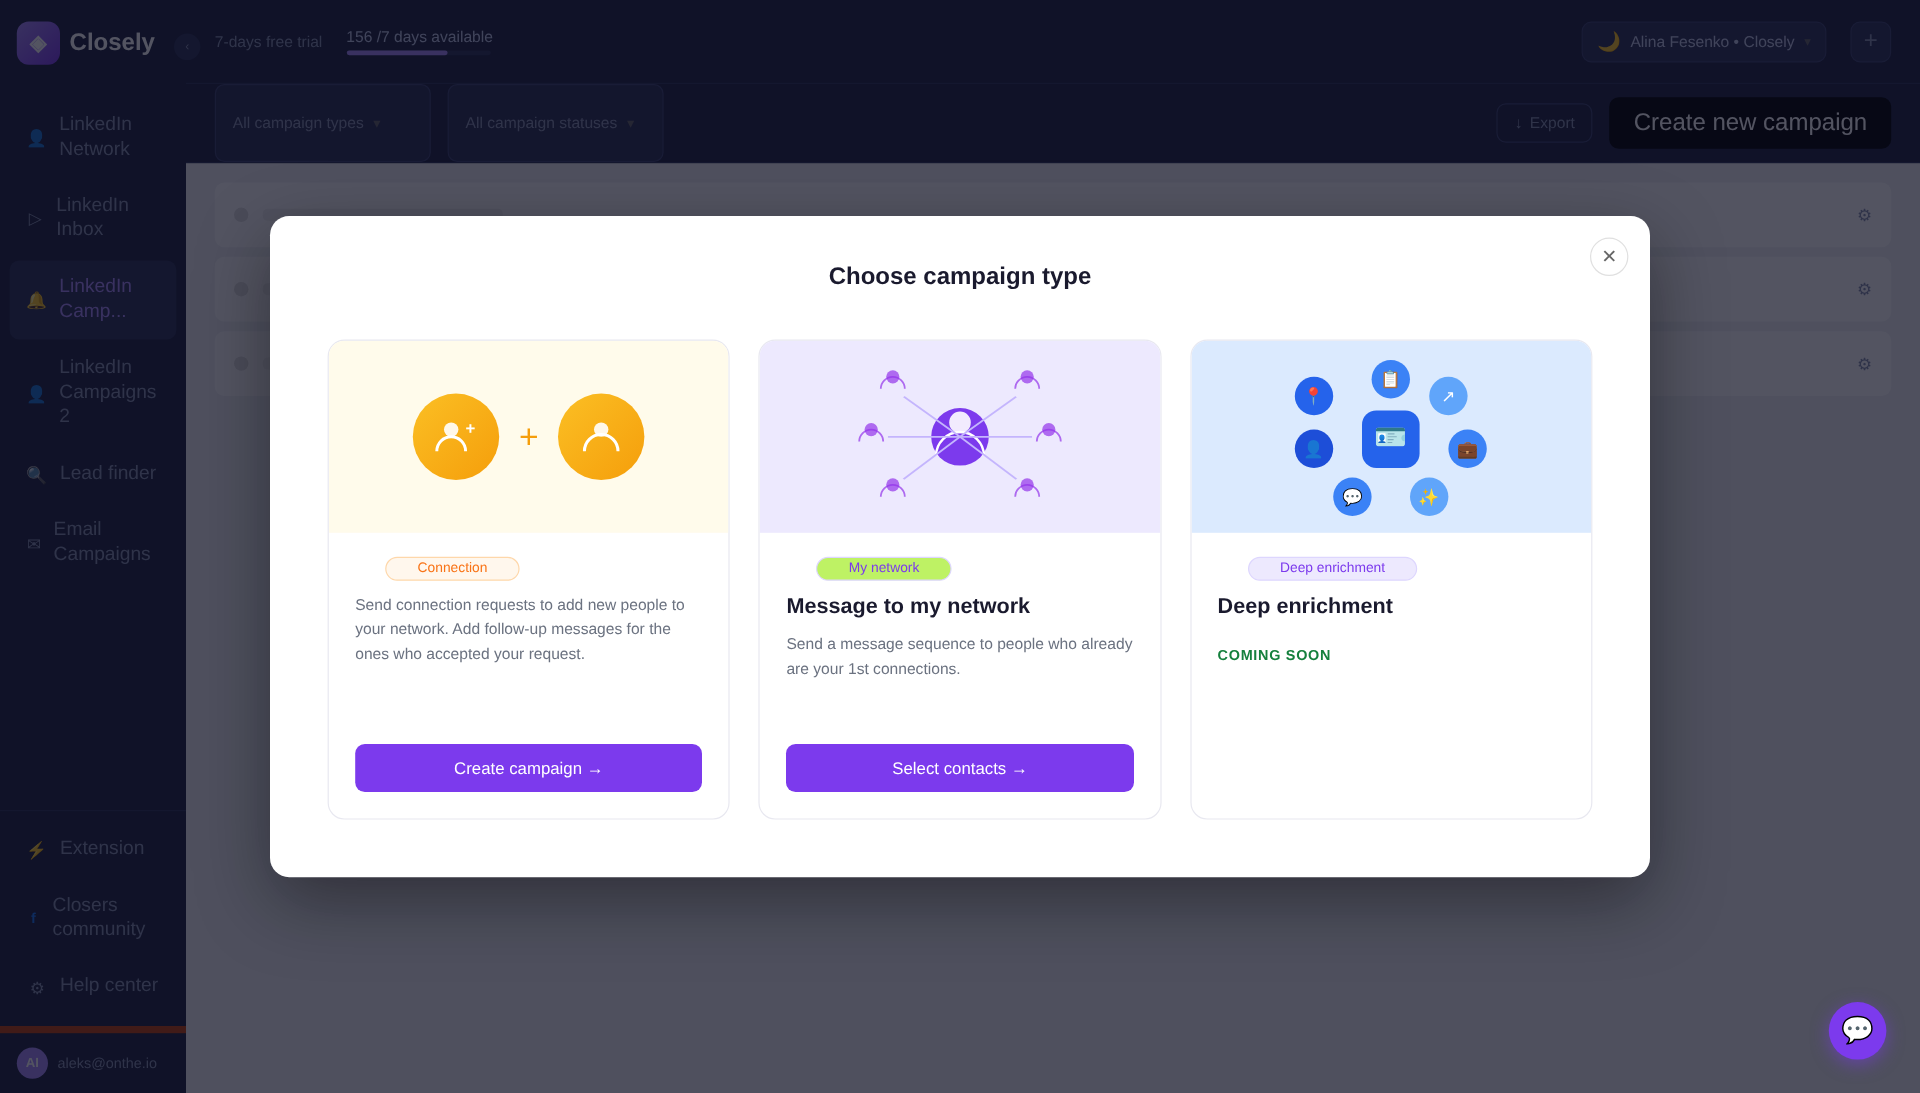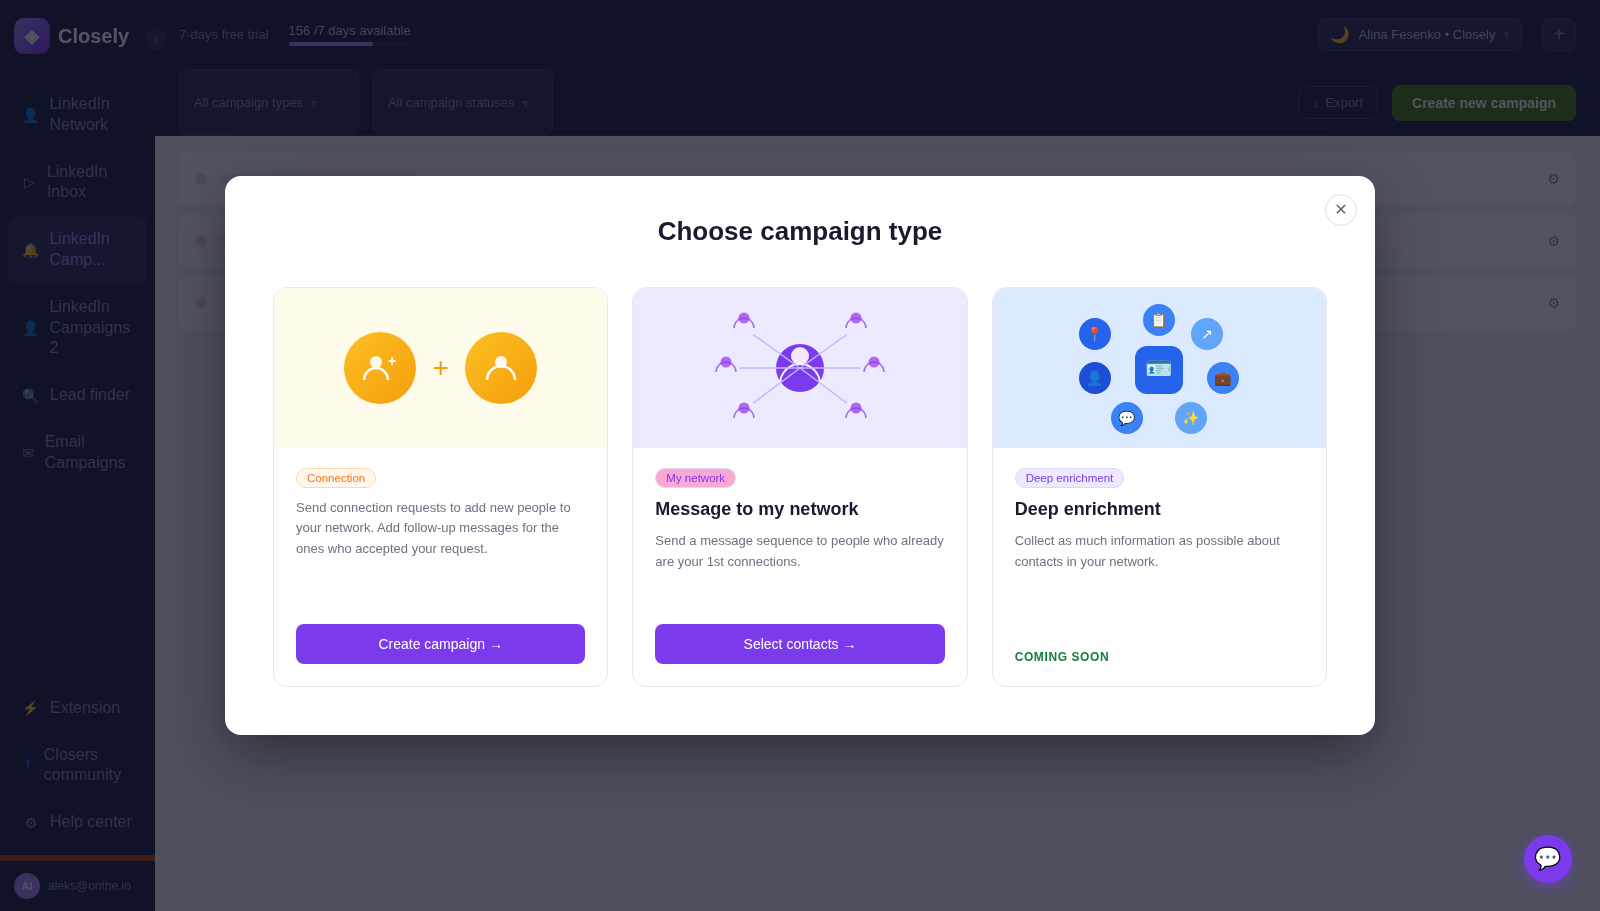--- a/index.html
+++ b/index.html
@@ -168,27 +168,27 @@
       padding: 24px 14px;
       color: #8892b0;
       font-size: 13px;
       display: flex; align-items: flex-end; gap: 8px;
       cursor: pointer;
       min-width: 180px;
     }
     .select-dropdown .chevron { color: #666; font-size: 12px; }
     .create-campaign-btn {
       margin-left: auto;
-      background: #4d7c0f;
+      background: #000000;
       color: white;
       border: none;
       border-radius: 8px;
       padding: 10px 20px;
-      font-size: 14px;
-      font-weight: 700;
+      font-size: 20px;
+      font-weight: 400;
       cursor: pointer;
       white-space: nowrap;
     }
     .export-btn {
       display: flex; align-items: center; gap: 6px;
       color: #8892b0; font-size: 13px; cursor: pointer;
       padding: 8px 14px;
       border: 1px solid #3d4470;
       border-radius: 8px;
     }
@@ -231,21 +231,21 @@
       border-radius: 50%;
       border: 1px solid #e0e0e0;
       display: flex; align-items: center; justify-content: center;
       color: #666; font-size: 16px;
       cursor: pointer;
       background: white;
     }
 
     .modal-title {
       text-align: center;
-      font-size: 26px;
+      font-size: 20px;
       font-weight: 700;
       color: #1a1a2e;
       margin-bottom: 40px;
     }
 
     .cards-row {
       display: flex;
       gap: 24px;
       align-items: stretch;
     }
@@ -310,29 +310,30 @@
     .card-body {
       padding: 20px 22px 22px;
       flex: 1;
       display: flex;
       flex-direction: column;
     }
 
     .card-tag {
       display: inline-flex;
       align-items: center;
-      padding: 3px 10px;
+      padding: 3px 26px;
       border-radius: 12px;
       font-size: 11.5px;
       font-weight: 500;
       margin-bottom: 10px;
       width: fit-content;
+      margin-left: 25px;
     }
     .tag-connection { background: #fff7ed; color: #f97316; border: 1px solid #fed7aa; }
-    .tag-network { background: #f9a8d4; color: #7c3aed; border: 1px solid #ddd6fe; }
+    .tag-network { background: #bef264; color: #7c3aed; border: 1px solid #ddd6fe; }
     .tag-enrichment { background: #ede9fe; color: #7c3aed; border: 1px solid #ddd6fe; }
 
     .card-title {
       font-size: 18px;
       font-weight: 700;
       color: #1a1a2e;
       margin-bottom: 10px;
       line-height: 1.3;
     }
     .card-title-connection { color: #f97316; }
@@ -617,21 +618,20 @@
             <circle cx="68" cy="120" r="16" fill="#3b82f6"></circle>
             <text x="68" y="125" text-anchor="middle" fill="white" font-size="14">💬</text>
 
             <circle cx="132" cy="120" r="16" fill="#60a5fa"></circle>
             <text x="132" y="125" text-anchor="middle" fill="white" font-size="14">✨</text>
           </svg>
         </div>
         <div class="card-body">
           <span class="card-tag tag-enrichment">Deep enrichment</span>
           <h3 class="card-title">Deep enrichment</h3>
-          <p class="card-desc">Collect as much information as possible about contacts in your network.</p>
           <div class="coming-soon">COMING SOON</div>
         </div>
       </div>
 
     </div>
   </div>
 </div>
 
 <div style="position:fixed;bottom:28px;right:28px;width:48px;height:48px;background:#7c3aed;border-radius:50%;display:flex;align-items:center;justify-content:center;color:white;font-size:22px;cursor:pointer;z-index:999;box-shadow:0 4px 14px rgba(124,58,237,0.5);">
   💬

